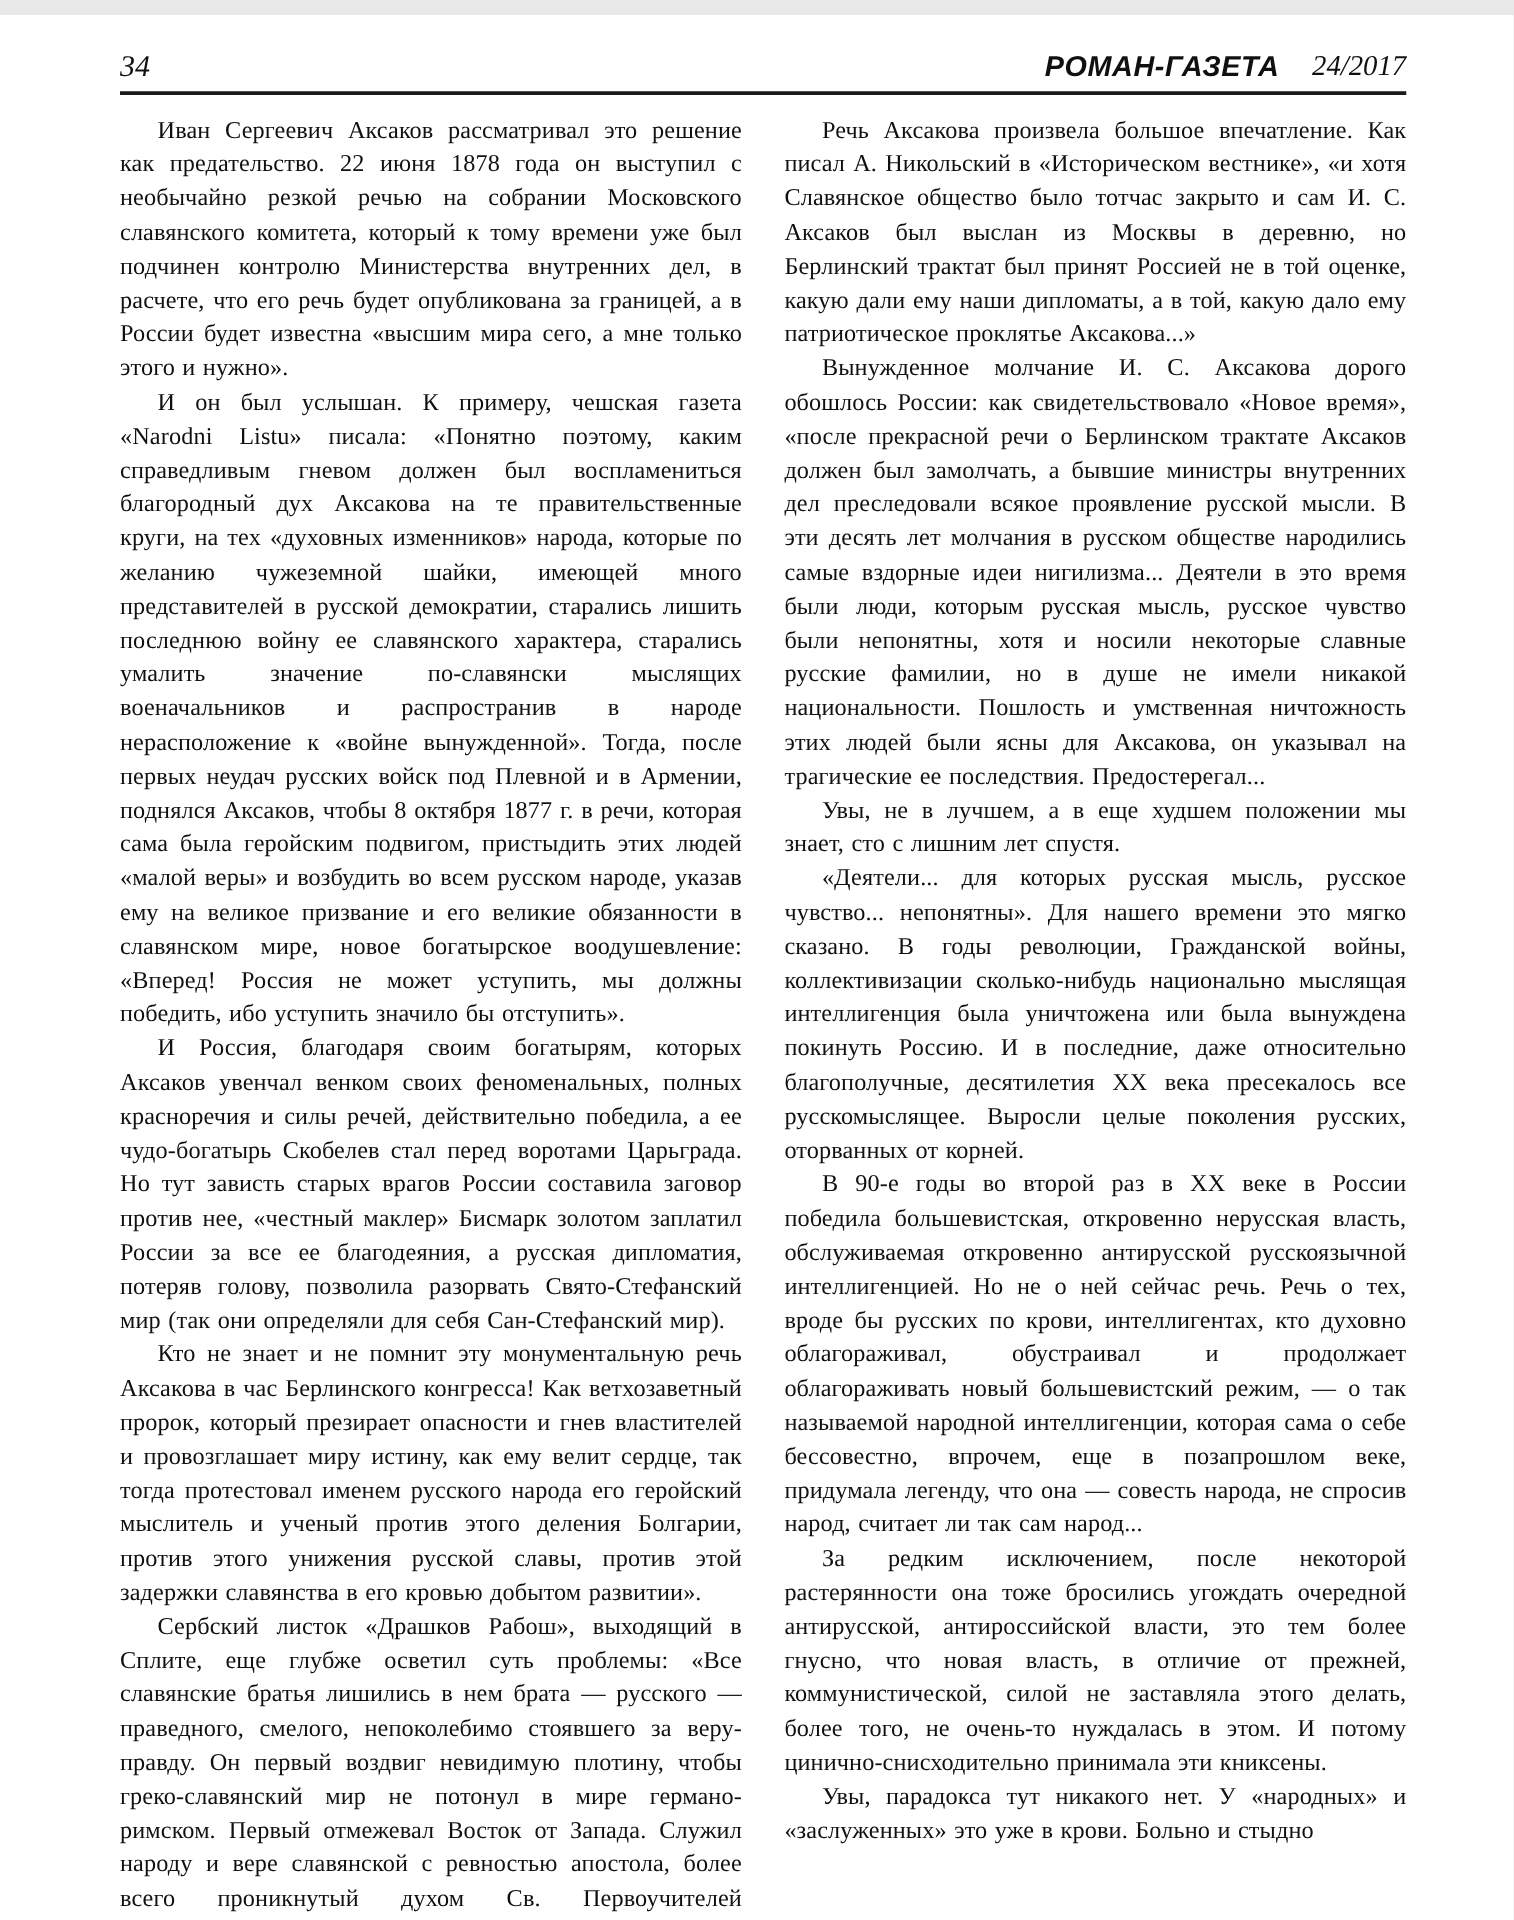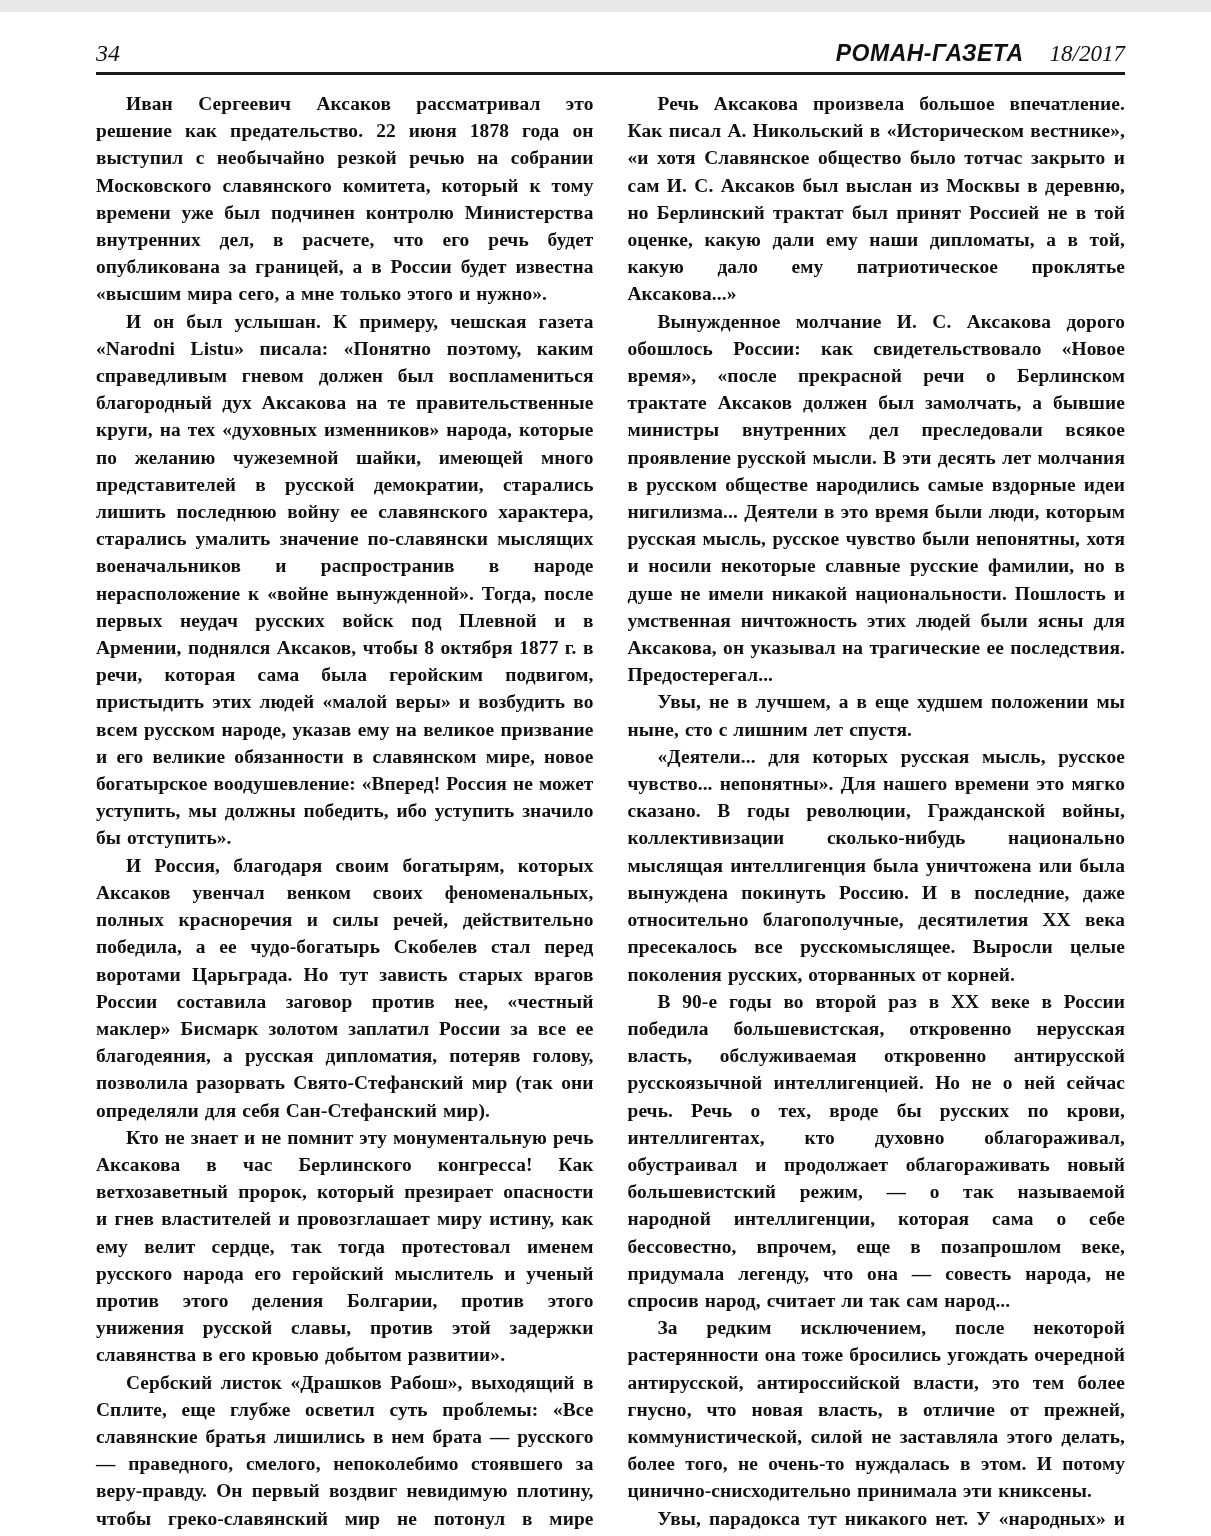--- a/index.html
+++ b/index.html
@@ -24,21 +24,21 @@
     justify-content: space-between;
     align-items: baseline;
   }
   .page-number {
     font-size: 24px;
     font-style: italic;
     font-weight: normal;
   }
   .header-right {
     display: flex;
-    align-items: center;
+    align-items: flex-start;
     gap: 26px;
   }
   .magazine-title {
     font-family: "Liberation Sans", "DejaVu Sans", sans-serif;
     font-size: 23px;
     font-weight: bold;
     font-style: italic;
     letter-spacing: 0.5px;
   }
   .issue-number {
@@ -60,52 +60,51 @@
     flex: 1 1 0;
     text-align: justify;
     font-size: 19.4px;
     line-height: 27.2px;
     letter-spacing: 0.1px;
   }
   .column p {
     margin: 0;
     text-indent: 30px;
     word-spacing: 1px;
-    font-weight: bold;
   }
 </style>
 </head>
 <body>
 
 <div class="page">
 
   <header class="page-header">
     <span class="page-number">34</span>
     <span class="header-right">
       <span class="magazine-title">РОМАН-ГАЗЕТА</span>
-      <span class="issue-number">18/2017</span>
+      <span class="issue-number">24/2017</span>
     </span>
   </header>
 
   <hr class="header-rule">
 
   <div class="columns">
 
     <div class="column">
       <p>Иван Сергеевич Аксаков рассматривал это решение как предательство. 22 июня 1878 года он выступил с необычайно резкой речью на собрании Московского славянского комитета, который к тому времени уже был подчинен контролю Министерства внутренних дел, в расчете, что его речь будет опубликована за границей, а в России будет известна «высшим мира сего, а мне только этого и нужно».</p>
       <p>И он был услышан. К примеру, чешская газета «Narodni Listu» писала: «Понятно поэтому, каким справедливым гневом должен был воспламениться благородный дух Аксакова на те правительственные круги, на тех «духовных изменников» народа, которые по желанию чужеземной шайки, имеющей много представителей в русской демократии, старались лишить последнюю войну ее славянского характера, старались умалить значение по-славянски мыслящих военачальников и распространив в народе нерасположение к «войне вынужденной». Тогда, после первых неудач русских войск под Плевной и в Армении, поднялся Аксаков, чтобы 8 октября 1877 г. в речи, которая сама была геройским подвигом, пристыдить этих людей «малой веры» и возбудить во всем русском народе, указав ему на великое призвание и его великие обязанности в славянском мире, новое богатырское воодушевление: «Вперед! Россия не может уступить, мы должны победить, ибо уступить значило бы отступить».</p>
       <p>И Россия, благодаря своим богатырям, которых Аксаков увенчал венком своих феноменальных, полных красноречия и силы речей, действительно победила, а ее чудо-богатырь Скобелев стал перед воротами Царьграда. Но тут зависть старых врагов России составила заговор против нее, «честный маклер» Бисмарк золотом заплатил России за все ее благодеяния, а русская дипломатия, потеряв голову, позволила разорвать Свято-Стефанский мир (так они определяли для себя Сан-Стефанский мир).</p>
       <p>Кто не знает и не помнит эту монументальную речь Аксакова в час Берлинского конгресса! Как ветхозаветный пророк, который презирает опасности и гнев властителей и провозглашает миру истину, как ему велит сердце, так тогда протестовал именем русского народа его геройский мыслитель и ученый против этого деления Болгарии, против этого унижения русской славы, против этой задержки славянства в его кровью добытом развитии».</p>
       <p>Сербский листок «Драшков Рабош», выходящий в Сплите, еще глубже осветил суть проблемы: «Все славянские братья лишились в нем брата — русского — праведного, смелого, непоколебимо стоявшего за веру-правду. Он первый воздвиг невидимую плотину, чтобы греко-славянский мир не потонул в мире германо-римском. Первый отмежевал Восток от Запада. Служил народу и вере славянской с ревностью апостола, более всего проникнутый духом Св. Первоучителей Славянских...»</p>
     </div>
 
     <div class="column">
       <p>Речь Аксакова произвела большое впечатление. Как писал А. Никольский в «Историческом вестнике», «и хотя Славянское общество было тотчас закрыто и сам И. С. Аксаков был выслан из Москвы в деревню, но Берлинский трактат был принят Россией не в той оценке, какую дали ему наши дипломаты, а в той, какую дало ему патриотическое проклятье Аксакова...»</p>
       <p>Вынужденное молчание И. С. Аксакова дорого обошлось России: как свидетельствовало «Новое время», «после прекрасной речи о Берлинском трактате Аксаков должен был замолчать, а бывшие министры внутренних дел преследовали всякое проявление русской мысли. В эти десять лет молчания в русском обществе народились самые вздорные идеи нигилизма... Деятели в это время были люди, которым русская мысль, русское чувство были непонятны, хотя и носили некоторые славные русские фамилии, но в душе не имели никакой национальности. Пошлость и умственная ничтожность этих людей были ясны для Аксакова, он указывал на трагические ее последствия. Предостерегал...</p>
-      <p>Увы, не в лучшем, а в еще худшем положении мы ныне, сто с лишним лет спустя.</p>
+      <p>Увы, не в лучшем, а в еще худшем положении мы знает, сто с лишним лет спустя.</p>
       <p>«Деятели... для которых русская мысль, русское чувство... непонятны». Для нашего времени это мягко сказано. В годы революции, Гражданской войны, коллективизации сколько-нибудь национально мыслящая интеллигенция была уничтожена или была вынуждена покинуть Россию. И в последние, даже относительно благополучные, десятилетия XX века пресекалось все русскомыслящее. Выросли целые поколения русских, оторванных от корней.</p>
       <p>В 90-е годы во второй раз в XX веке в России победила большевистская, откровенно нерусская власть, обслуживаемая откровенно антирусской русскоязычной интеллигенцией. Но не о ней сейчас речь. Речь о тех, вроде бы русских по крови, интеллигентах, кто духовно облагораживал, обустраивал и продолжает облагораживать новый большевистский режим, — о так называемой народной интеллигенции, которая сама о себе бессовестно, впрочем, еще в позапрошлом веке, придумала легенду, что она — совесть народа, не спросив народ, считает ли так сам народ...</p>
       <p>За редким исключением, после некоторой растерянности она тоже бросились угождать очередной антирусской, антироссийской власти, это тем более гнусно, что новая власть, в отличие от прежней, коммунистической, силой не заставляла этого делать, более того, не очень-то нуждалась в этом. И потому цинично-снисходительно принимала эти книксены.</p>
       <p>Увы, парадокса тут никакого нет. У «народных» и «заслуженных» это уже в крови. Больно и стыдно</p>
     </div>
 
   </div>
 
 </div>
 

